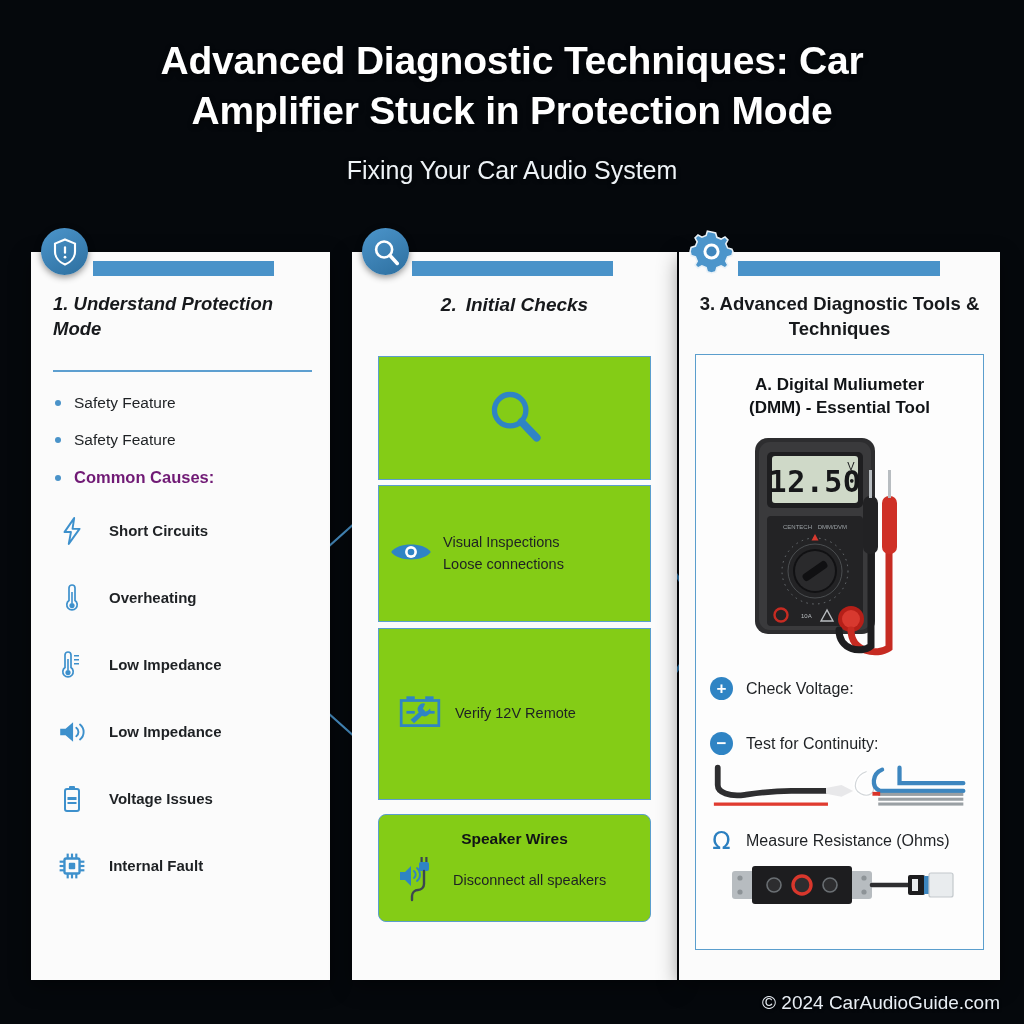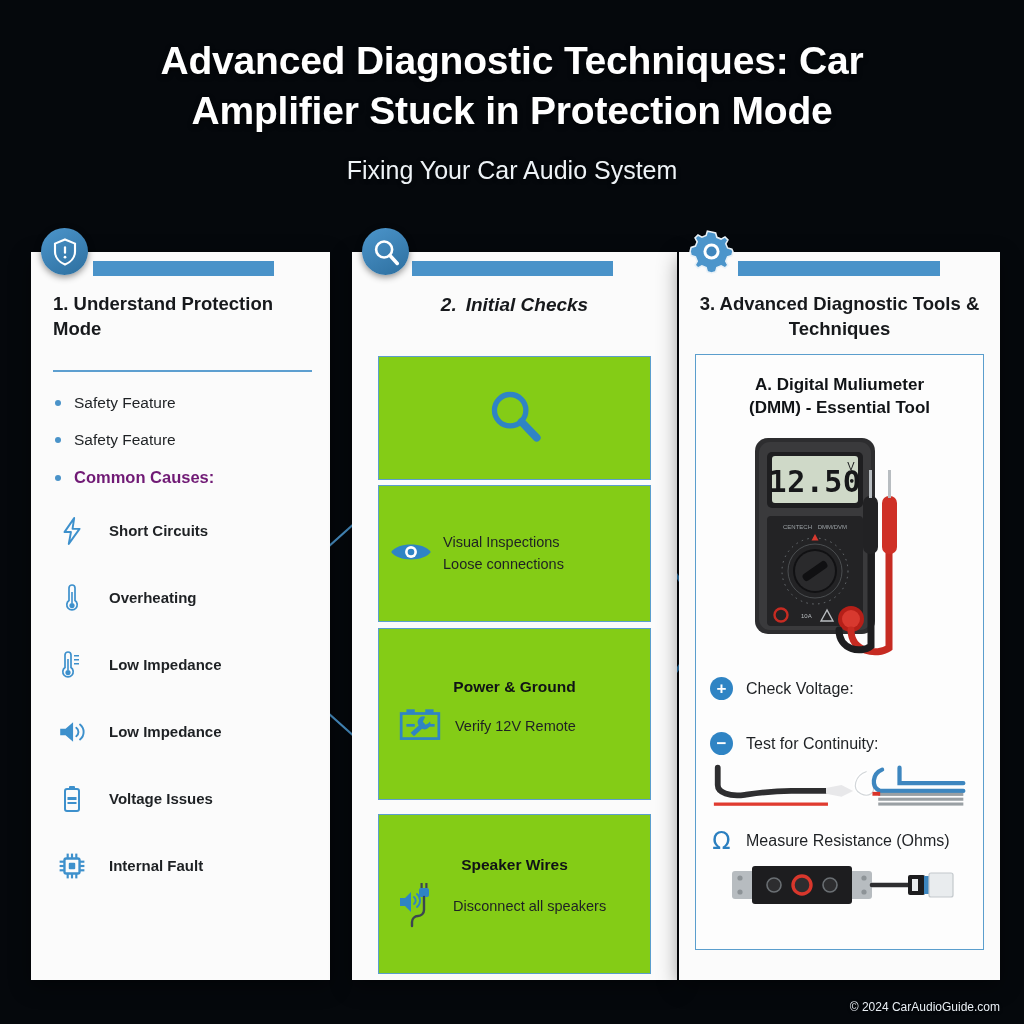--- a/index.html
+++ b/index.html
@@ -71,21 +71,21 @@
     box-shadow: 0 2px 7px rgba(0,0,0,.45);
   }
   #col1 .badge { left: 10px; }
   #col2 .badge { left: 10px; }
   #col3 .badge { left: 9px;  background: none; box-shadow: none; }
   .badge svg { display: block; }
 
   
   .c1-head {
     position: absolute; top: 40px; left: 22px; right: 14px;
-    font-size: 18.5px; font-weight: bold; color: #17191c; line-height: 1.33;
+    font-size: 18.5px; font-weight: bold; color: #17191c; line-height: 1.33; font-style: italic;
   }
   .c1-rule {
     position: absolute; top: 118px; left: 22px; right: 18px;
     height: 2px; background: #5d9fd0;
   }
   .c1-bullets { position: absolute; top: 142px; left: 24px; right: 12px; }
   .bul { display: flex; align-items: center; margin-bottom: 19px; }
   .bul .dot {
     width: 6px; height: 6px; border-radius: 50%;
     background: #4a93c9; margin-right: 13px; flex: 0 0 auto;
@@ -112,21 +112,21 @@
     font-size: 19px; font-weight: bold; color: #17191c; font-style: italic;
   }
   .c2-head .num { margin-right: 9px; }
   .box {
     position: absolute; left: 26px; right: 26px;
     border: 1.6px solid #5b9ecd; background: #84cc16;
   }
   #b2a { top: 104px; height: 124px; }
   #b2b { top: 233px; height: 137px; }
   #b2c { top: 376px; height: 172px; }
-  #b2d { top: 562px; height: 160px; }
+  #b2d { top: 562px; height: 108px; border-radius: 8px; }
 
   .box-center { display: flex; align-items: center; justify-content: center; height: 100%; }
   .box-row { display: flex; align-items: center; padding: 0 10px; height: 100%; }
   .box-row .ic { flex: 0 0 auto; color: #2f84c4; margin-right: 10px; }
   .box-txt { font-size: 14.5px; color: #1e2124; line-height: 1.45; }
 
   .stack { width: 100%; padding: 0 8px; }
   .stack .hd2 { font-weight: bold; font-size: 15.5px; color: #101316; text-align: center; margin-bottom: 8px; }
   .stack .row2 { display: flex; align-items: center; }
   .stack .row2 .ic { flex: 0 0 auto; margin-right: 12px; color: #2f84c4; }
@@ -164,21 +164,21 @@
   .art { display: flex; justify-content: center; margin: 2px 0 14px 0; }
 
   
   .conn { position: absolute; pointer-events: none; }
   #conn1 { left: 284px; top: 520px; width: 74px; height: 220px; }
   #conn2 { left: 640px; top: 528px; width: 72px; height: 190px; }
 
   
   .footer {
     position: absolute; right: 24px; bottom: 10px;
-    color: #e8eef4; font-size: 12px;
+    color: #e8eef4; font-size: 19px;
     text-shadow: 0 1px 3px rgba(0,0,0,.6);
   }
 </style>
 </head>
 <body>
 
 <div id="root">
 
   <div class="header">
     <div class="title">
@@ -352,21 +352,20 @@
         <span class="box-txt">
           <span>Visual Inspections</span><br>
           <span>Loose connections</span>
         </span>
       </div>
     </div>
 
     <div class="box" id="b2c">
       <div class="box-row">
         <div class="stack">
-          <div class="hd2">Power &amp; Ground</div>
           <div class="row2">
             <span class="ic">
               <svg width="46" height="42" viewBox="0 0 44 40">
                 <rect x="4" y="9" width="36" height="24" fill="none" stroke="#2f84c4" stroke-width="2.6"></rect>
                 <rect x="9" y="5" width="8" height="3.4" fill="#2f84c4"></rect>
                 <rect x="27" y="5" width="8" height="3.4" fill="#2f84c4"></rect>
                 <rect x="9" y="19" width="8" height="2.6" fill="#2f84c4"></rect>
                 <rect x="28" y="19" width="8" height="2.6" fill="#2f84c4"></rect>
                 <path d="M27 12 a5.5 5.5 0 0 0 -6.2 8.4 L13 27.4 l3.3 3.3 l7.6 -7.2 a5.5 5.5 0 0 0 7.7 -6.8 l-3.6 3.6 l-3.3 -3.3 Z" fill="#2f84c4"></path>
               </svg>

